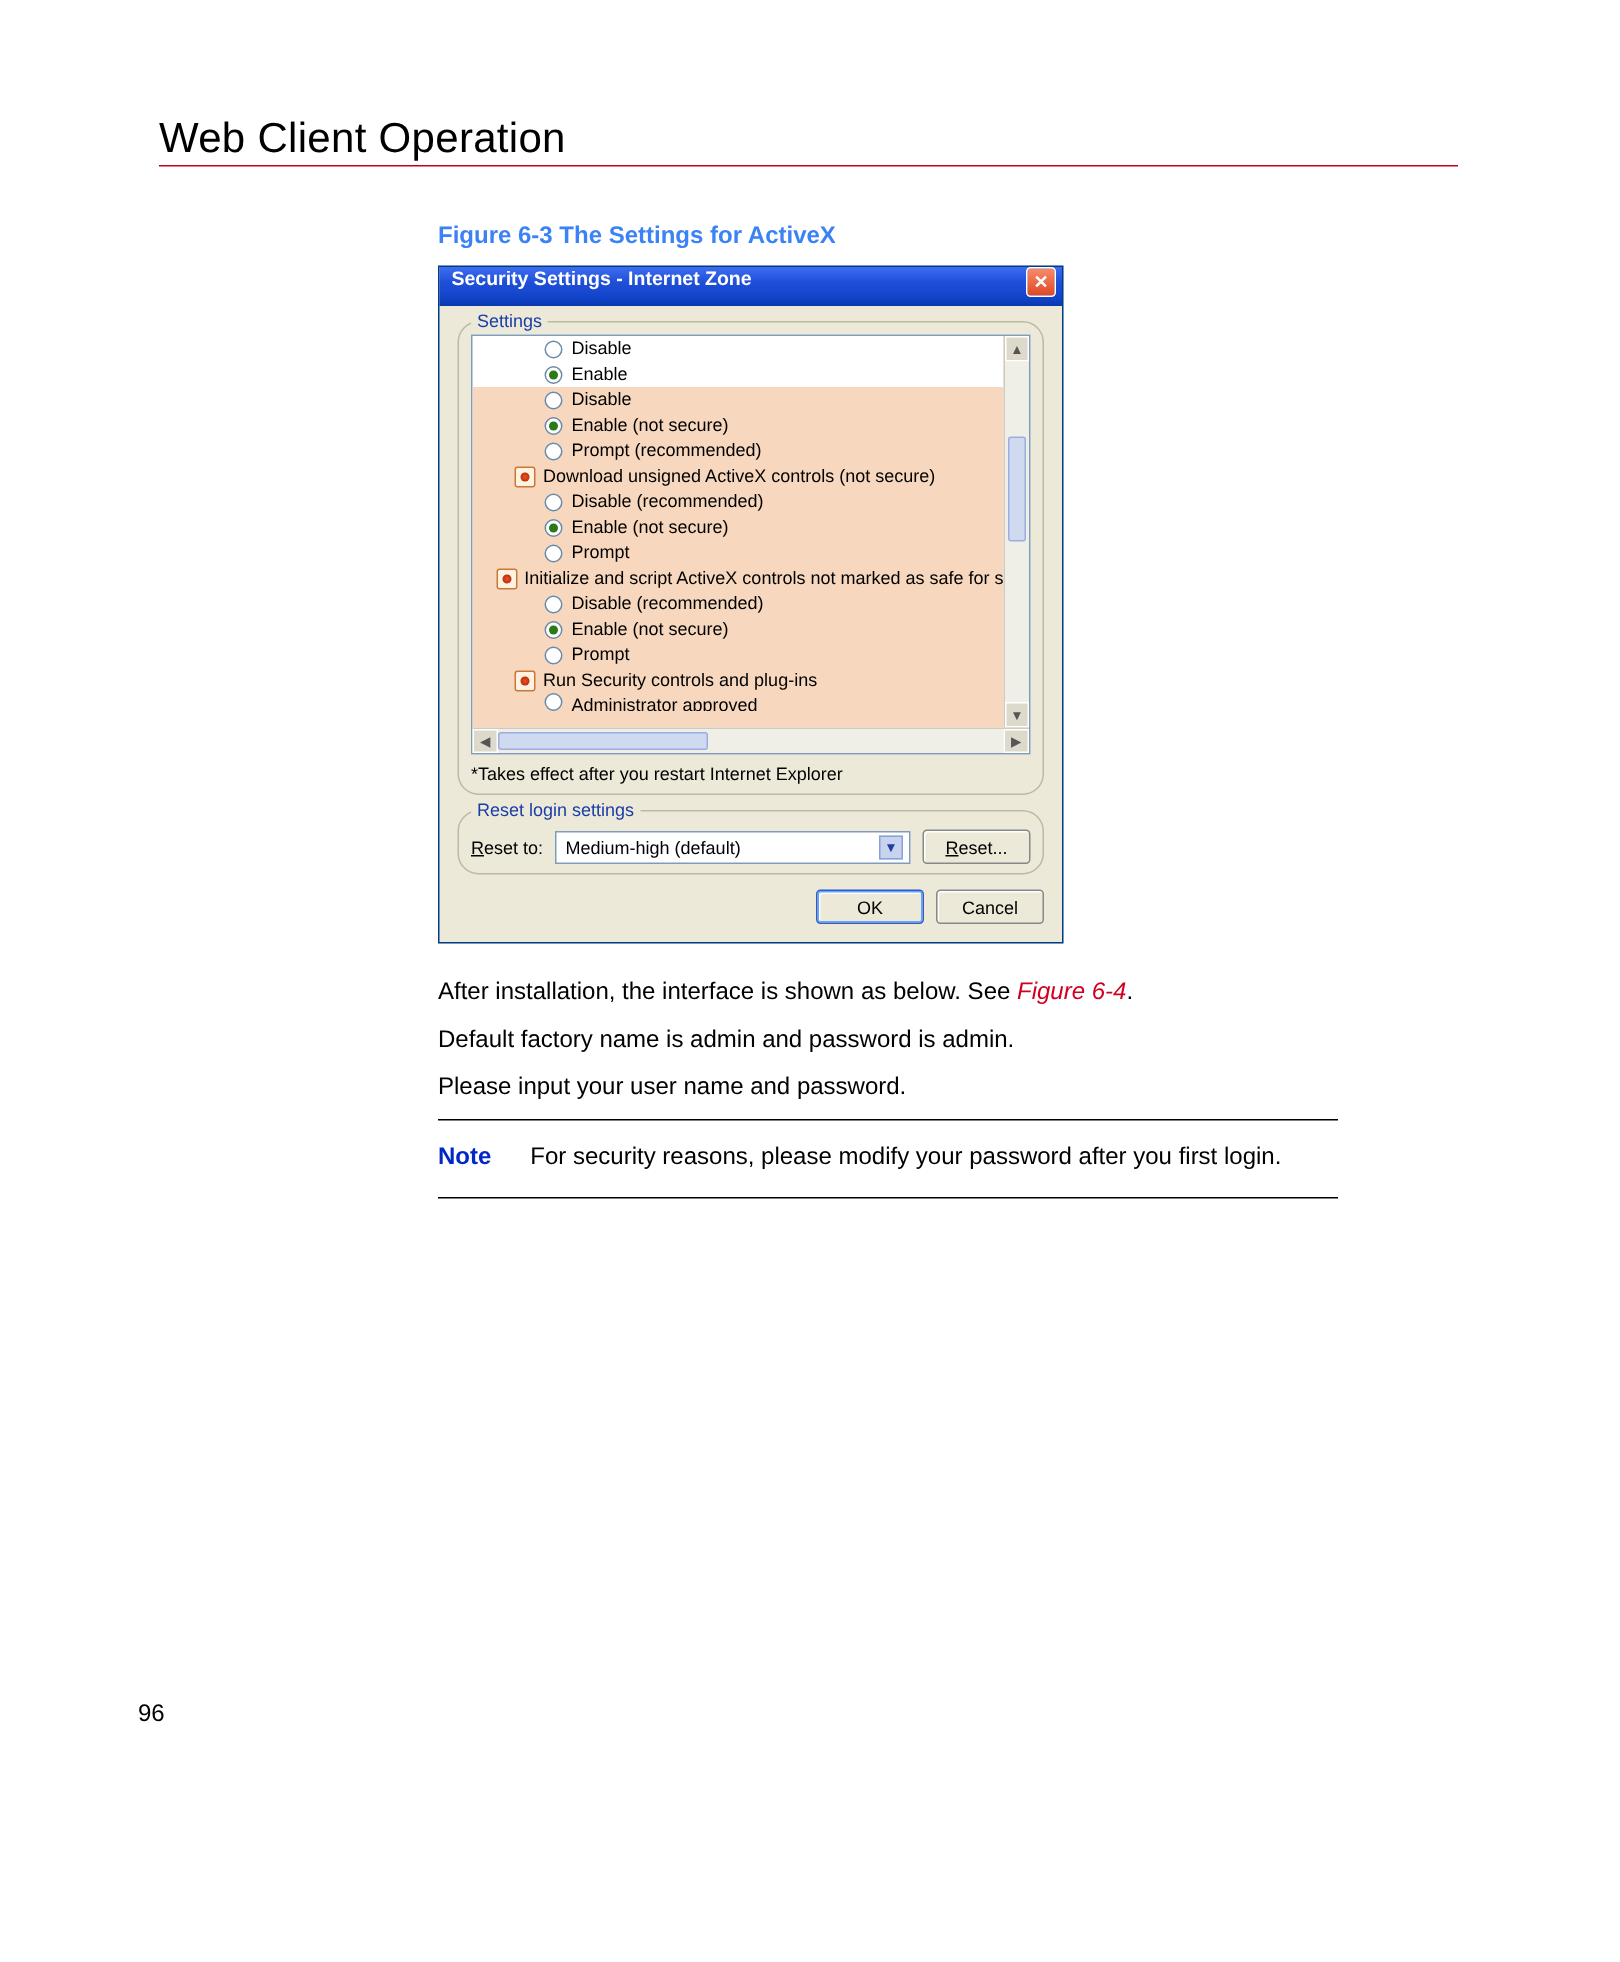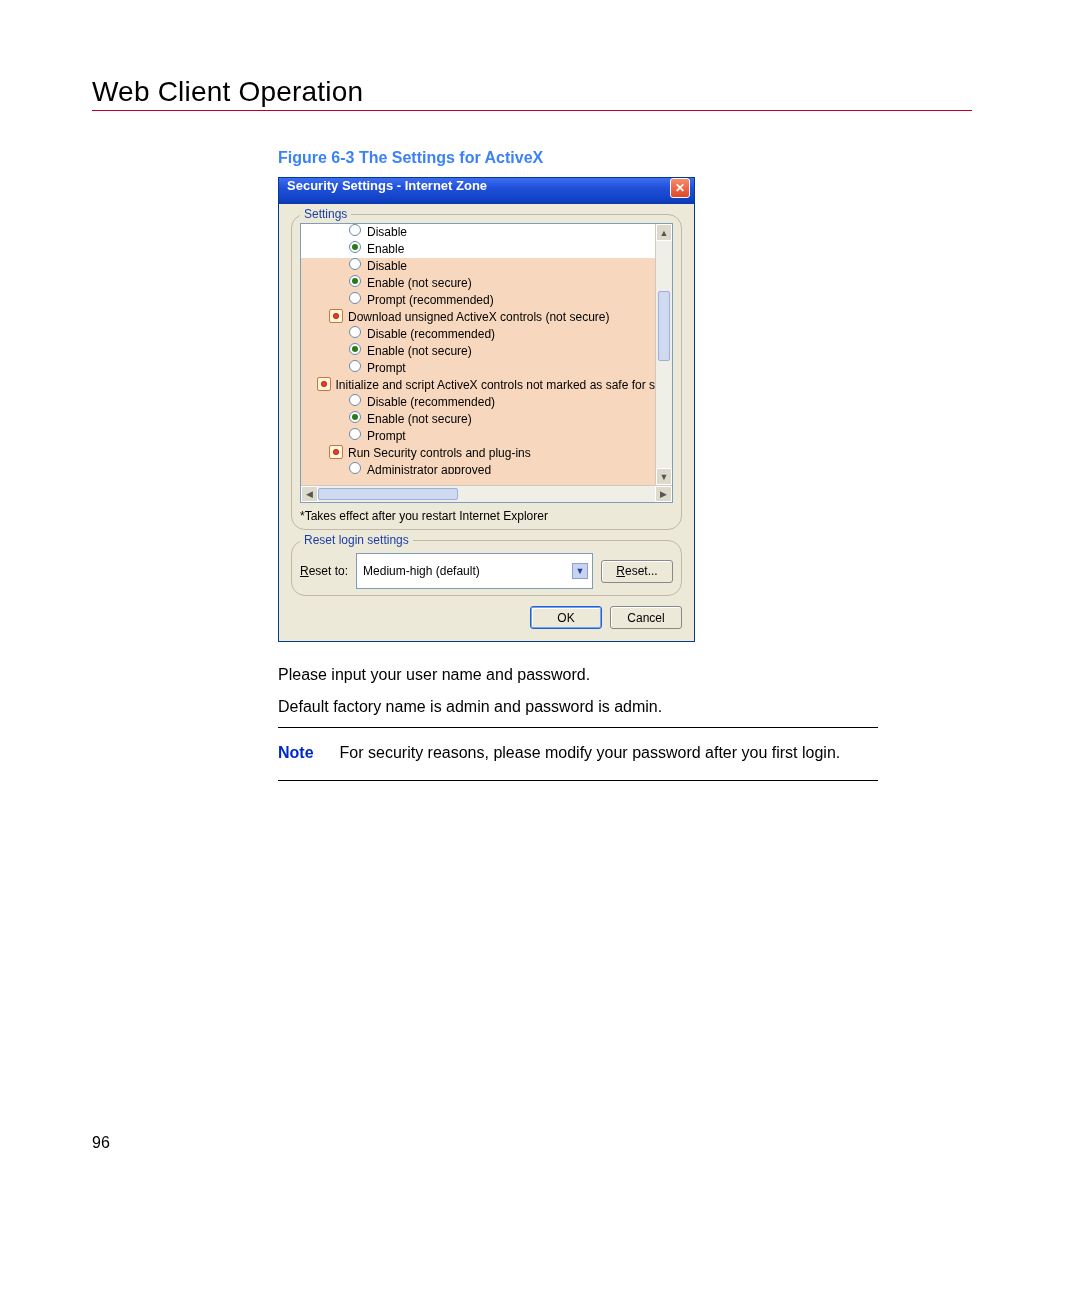--- a/index.html
+++ b/index.html
@@ -5,20 +5,21 @@
   * { box-sizing: border-box; margin: 0; padding: 0; }
   body {
     width: 1080px;
     height: 1308px;
     background: #fff;
     font-family: Arial, sans-serif;
     position: relative;
   }
   .page-container {
     padding: 76px 108px 40px 92px;
+    margin-left: 14px;
   }
   .page-heading {
     font-size: 28px;
     font-weight: normal;
     color: #000;
     border-bottom: 1.5px solid #c00020;
     padding-bottom: 2px;
     margin-bottom: 38px;
     letter-spacing: 0.2px;
   }
@@ -98,21 +99,21 @@
     line-height: 17px;
   }
   .tree-hl {
     position: absolute;
     left: 0; right: 0;
     top: 34px; 
     bottom: 0;
     background: #f7d8be;
   }
   .tree-rows { position: relative; z-index: 1; padding-top: 0; }
-  .row { display: flex; height: 17px; white-space: nowrap; }
+  .row { display: flex; align-items: center; height: 17px; white-space: nowrap; }
   .ind { display:inline-block; }
   .radio {
     width:12px; height:12px; border:1px solid #6b8aa8; border-radius:50%;
     margin-right:6px; display:inline-flex; align-items:center; justify-content:center;
     background:#fff; flex:0 0 auto;
   }
   .radio.sel::after { content:""; width:6px; height:6px; background:#2a7a18; border-radius:50%; display:block; }
   .bullet-icon {
     width:14px; height:14px; border:1px solid #c87838; background:#fff2e0;
     border-radius:2px; display:inline-flex; align-items:center; justify-content:center;
@@ -130,21 +131,21 @@
   .hscroll { position:absolute; left:0; right:0; bottom:0; height:17px; background:#efefe7; border-top:1px solid #cfcabc; display:flex;}
   .hbtn { width:17px; background:#dedacb; border:1px solid #fff; display:flex;align-items:center;justify-content:center;color:#555;font-size:9px;}
   .htrack { flex:1; position:relative;}
   .hthumb { position:absolute; top:2px; bottom:2px; left:0; width:140px; background:#cfd9ef; border:1px solid #9aaee0; border-radius:2px;}
   .note-under-tree { font-size:12px; color:#000; margin-top:6px; }
   
   .row-form { display:flex; align-items:center; gap:8px; margin-top:4px;}
   .lbl { font-size:12px; }
   .underline { text-decoration: underline; }
   .select {
-    flex:1; height:36px; border:1px solid #7f9db9; background:#fff;
+    flex:1; height:22px; border:1px solid #7f9db9; background:#fff;
     display:flex; align-items:center; justify-content:space-between;
     padding:0 4px 0 6px; font-size:12px; cursor:pointer;
   }
   .select-arrow {
     width:16px; height:16px; background:#c7d3ef; border:1px solid #8aa2d8;
     display:flex; align-items:center; justify-content:center; color:#2040a0; font-size:9px;
   }
   .btn {
     min-width:72px; height:23px; padding:0 12px;
     background:#ece9d8; border:1px solid #888; border-radius:3px;
@@ -294,22 +295,25 @@
           </div>
         </div>
 
         <div class="btn-row">
           <button class="btn default">OK</button>
           <button class="btn">Cancel</button>
         </div>
       </div>
     </div>
 
+    <p class="body-para">
+      <span>After installation, the interface is shown as below. See </span><span class="ref-italic">Figure 6-4</span><span>.</span>
+    </p>
+    <p class="body-para">Default factory name is admin and password is admin.</p>
     <p class="body-para">Please input your user name and password.</p>
-    <p class="body-para">Default factory name is admin and password is admin.</p>
 
     <hr class="note-sep">
     <div class="note-block">
       <span class="note-word">Note</span>
       <span>For security reasons, please modify your password after you first login.</span>
     </div>
     <hr class="note-sep">
   </div>
 </div>
 

